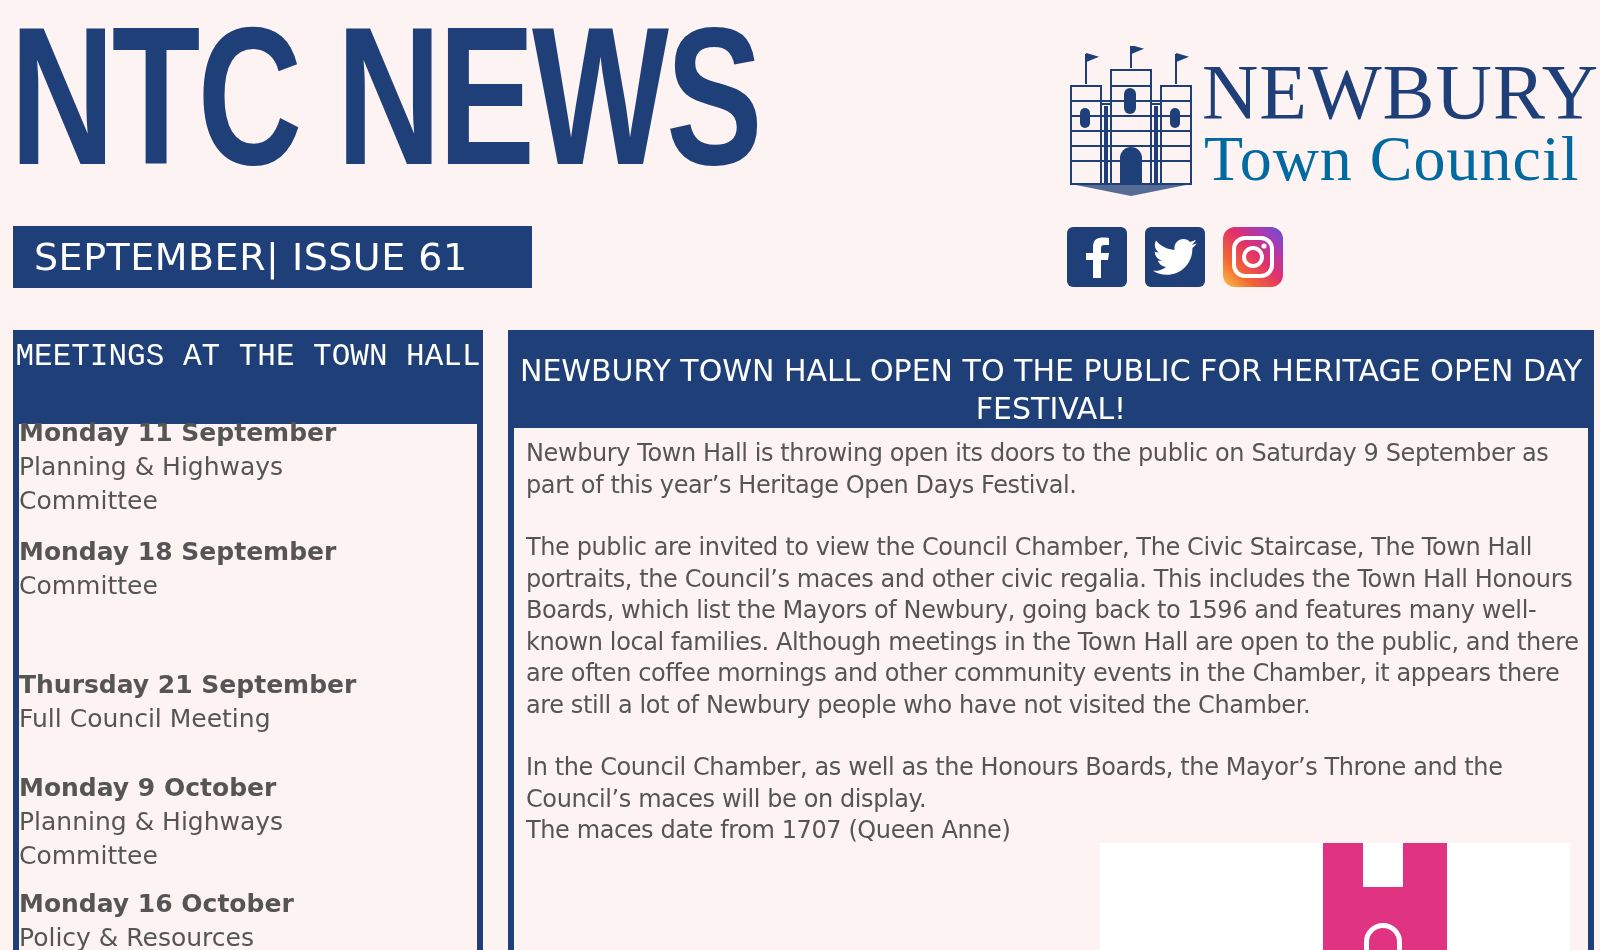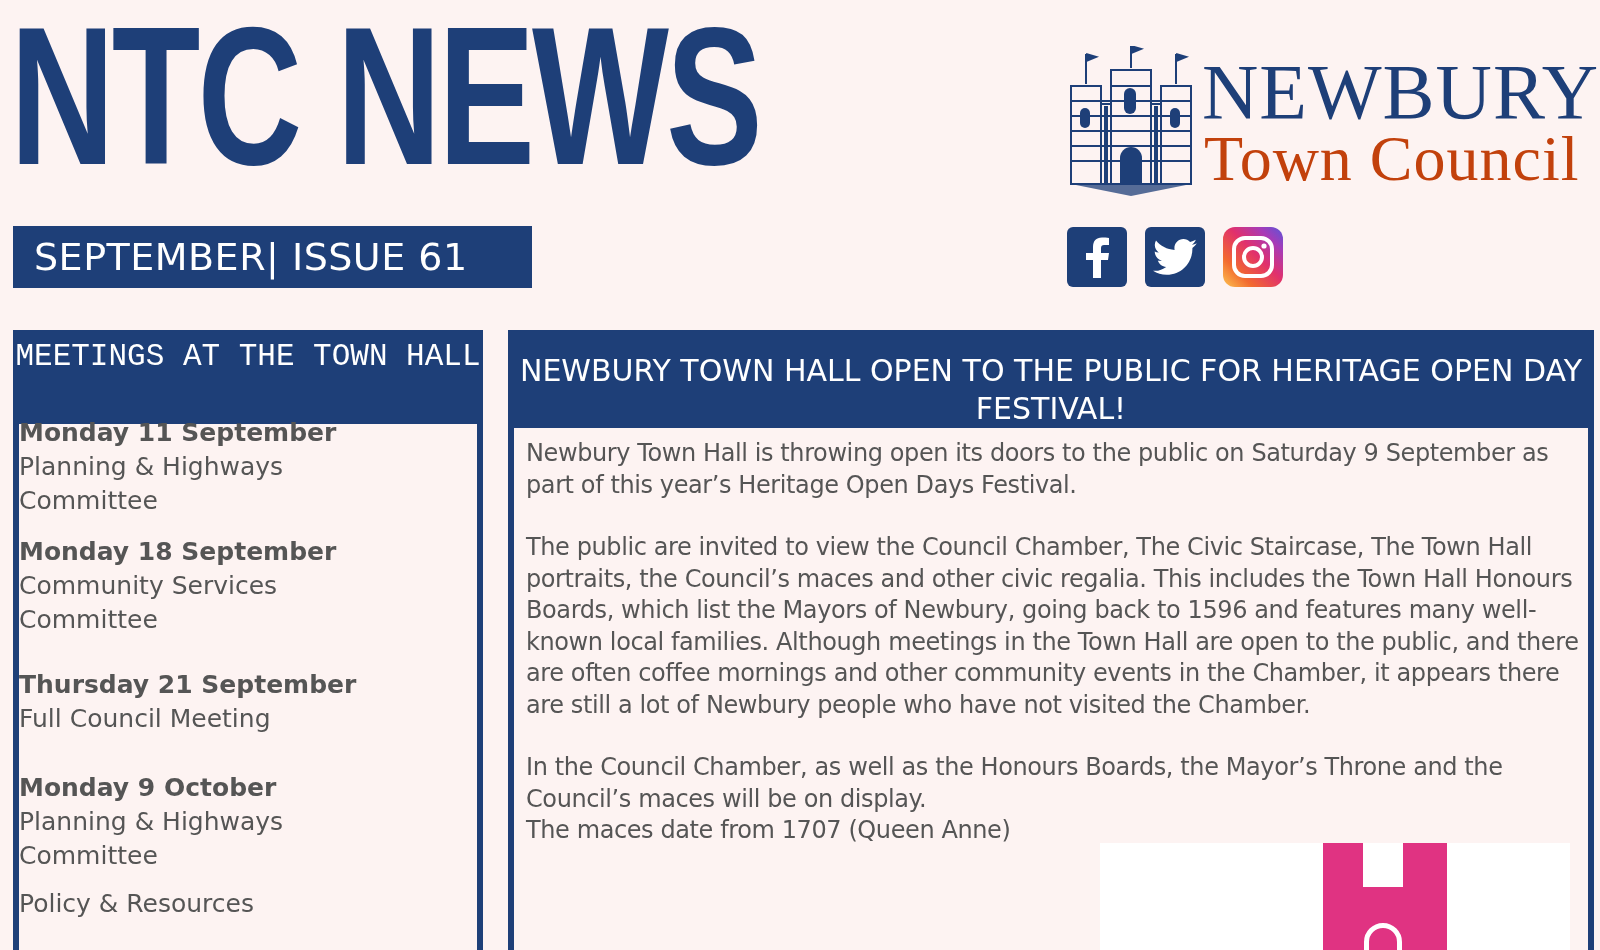--- a/index.html
+++ b/index.html
@@ -38,21 +38,21 @@
     .logo-text-1 {
       position: absolute; left: 136px; top: 6px;
       font-family: "Liberation Serif", serif;
       font-size: 78px; line-height: 80px; color: #1e3f78;
       letter-spacing: 1px;
       white-space: nowrap;
     }
     .logo-text-2 {
       position: absolute; left: 138px; top: 80px;
       font-family: "Liberation Serif", serif;
-      font-size: 64px; line-height: 66px; color: #c2410c;
+      font-size: 64px; line-height: 66px; color: #0369a1;
       letter-spacing: 1px;
       white-space: nowrap;
     }
     .social { position: absolute; left: 1067px; top: 227px; height: 60px; display: flex; align-items: center; }
     .social-icon {
       width: 60px; height: 60px; border-radius: 6px; margin-right: 18px;
       display: flex; align-items: center; justify-content: center;
     }
     .fb, .tw { background: #1e3f78; }
     .ig { background: linear-gradient(45deg, #fdc350 0%, #f26a2f 25%, #e1306c 55%, #a63bb8 80%, #5a55d8 100%); border-radius: 12px; }
@@ -189,33 +189,33 @@
 
 <div class="meetings">
   <div class="meetings-header">MEETINGS AT THE TOWN HALL</div>
   <div class="meeting" style="top:86px">
     <div class="meeting-date">Monday 11 September</div>
     <div class="meeting-name">Planning &amp; Highways</div>
     <div class="meeting-name">Committee</div>
   </div>
   <div class="meeting" style="top:205px">
     <div class="meeting-date">Monday 18 September</div>
-    <div class="meeting-name">Community Services</div>
     <div class="meeting-name">Committee</div>
   </div>
   <div class="meeting" style="top:338px">
     <div class="meeting-date">Thursday 21 September</div>
     <div class="meeting-name">Full Council Meeting</div>
   </div>
   <div class="meeting" style="top:441px">
     <div class="meeting-date">Monday 9 October</div>
     <div class="meeting-name">Planning &amp; Highways</div>
     <div class="meeting-name">Committee</div>
   </div>
   <div class="meeting" style="top:557px">
+    <div class="meeting-date">Monday 16 October</div>
     <div class="meeting-name">Policy &amp; Resources</div>
   </div>
 </div>
 
 <div class="article">
   <div class="article-header">NEWBURY TOWN HALL OPEN TO THE PUBLIC FOR HERITAGE OPEN DAY FESTIVAL!</div>
   <div class="article-body">
     <p>Newbury Town Hall is throwing open its doors to the public on Saturday 9 September as part of this year’s Heritage Open Days Festival.</p>
     <p>The public are invited to view the Council Chamber, The Civic Staircase, The Town Hall portraits, the Council’s maces and other civic regalia. This includes the Town Hall Honours Boards, which list the Mayors of Newbury, going back to 1596 and features many well-known local families. Although meetings in the Town Hall are open to the public, and there are often coffee mornings and other community events in the Chamber, it appears there are still a lot of Newbury people who have not visited the Chamber.</p>
     <p class="tight">In the Council Chamber, as well as the Honours Boards, the Mayor’s Throne and the Council’s maces will be on display.</p>

